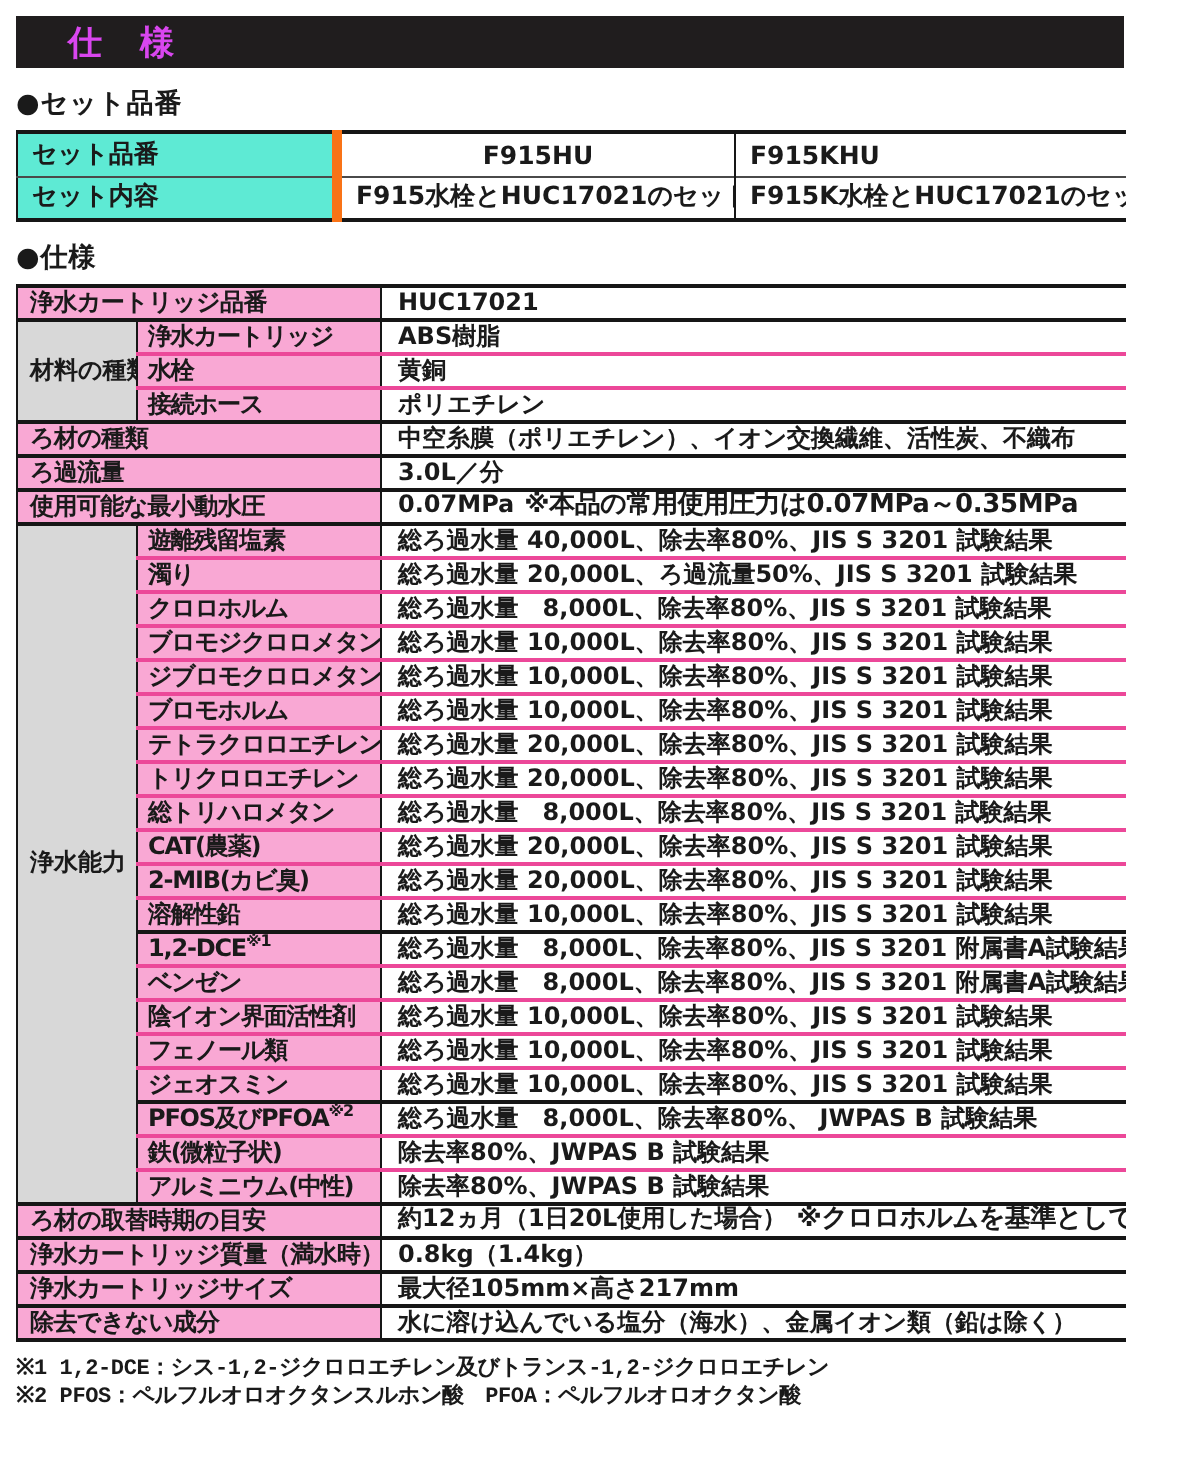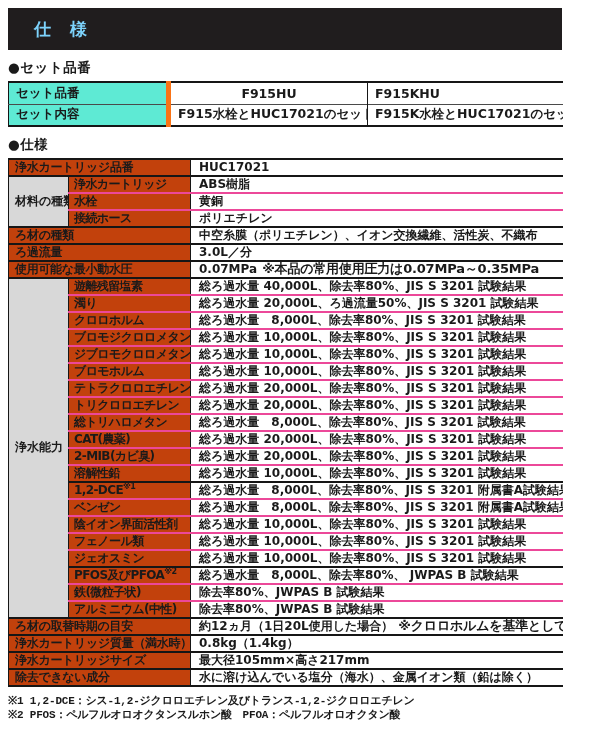--- a/index.html
+++ b/index.html
@@ -8,23 +8,23 @@
     width:600px;height:731px;
     box-sizing:border-box;
     padding:8px 0 0 8px;
     background:#fff;
     font-family:"DejaVu Sans","Liberation Sans",sans-serif;
     font-weight:700;
     color:#1a1a1a;
     overflow:hidden;
   }
   .title-bar{
-    width:554px;height:42px;
+    width:554px;height:26px;
     background:#201d1e;
-    color:#7dd3fc;
+    color:#d946ef;
     display:flex;align-items:center;
     box-sizing:border-box;
     padding-left:26px;
     font-size:17px;
     letter-spacing:1px;
   }
   .sec-heading{
     width:554px;
     font-size:13.5px;
     margin:9px 0 4px 0;
@@ -44,21 +44,21 @@
     white-space:nowrap;
     vertical-align:middle;
   }
   
   .set-table td{height:22px;font-size:12.5px;padding:0 7px;}
   .set-table .lbl{background:#5eead4;border-right:5px solid #f97316;}
   .set-table .mid{border-right:1px solid #161616;text-align:center;}
   .set-table .rowline{border-top:1px solid #4a4a4a;}
   
   .spec-table td{height:17px;font-size:12px;padding:0 6px;line-height:1.1;}
-  .spec-table .lbl{background:#c2410c;border-right:1px solid #161616;}
+  .spec-table .lbl{background:#f9a8d4;border-right:1px solid #161616;}
   .spec-table .grp{background:#d8d8d8;border-right:1px solid #161616;vertical-align:middle;}
   .spec-table .sub{letter-spacing:-0.6px;padding:0 4px 0 5px;}
   .spec-table .full{letter-spacing:-0.3px;}
   .spec-table .val{background:#fff;padding-left:8px;}
   .b-strong{border-top:2px solid #161616;}
   .b-thin{border-top:2px solid #ec4899;}
   .note{font-size:13px;margin-left:5px;letter-spacing:-0.2px;}
   sup.fnref{font-size:8px;vertical-align:super;line-height:0;}
   .footnotes{margin-top:7px;width:560px;}
   .footnote{font-size:11px;line-height:14px;letter-spacing:-0.2px;font-family:Liberation Mono, monospace;}

